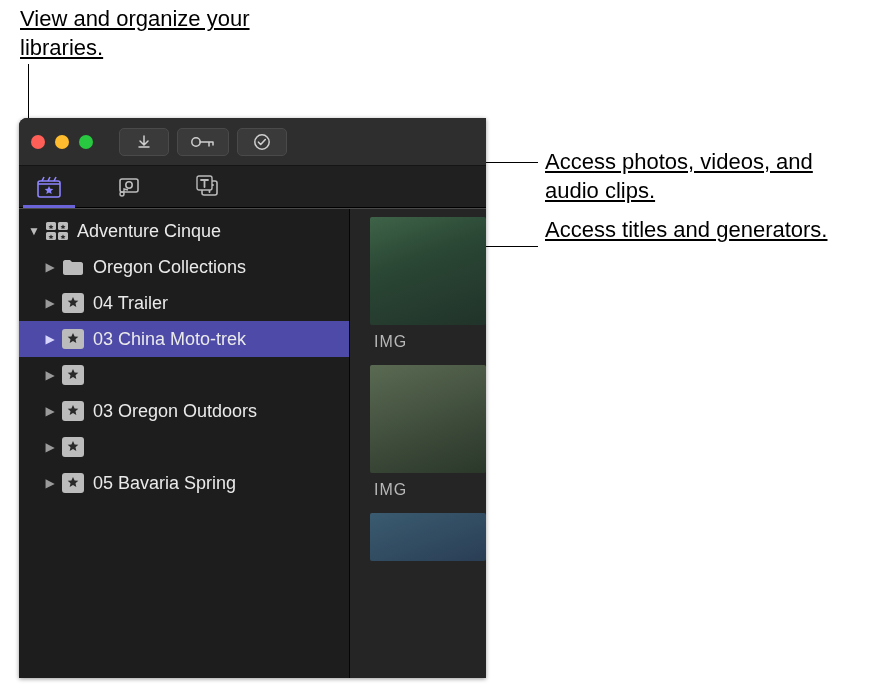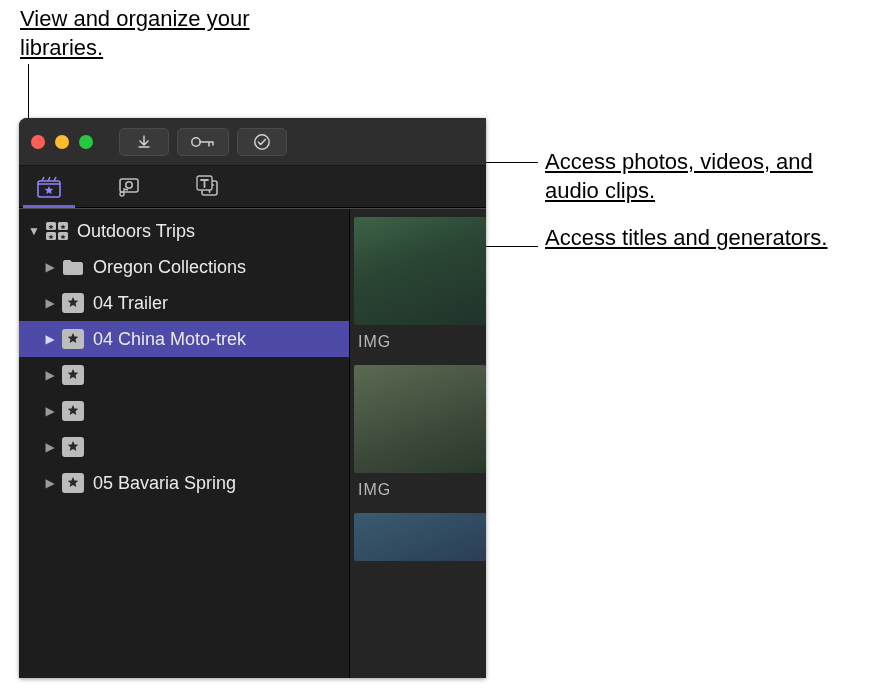--- a/index.html
+++ b/index.html
@@ -15,21 +15,21 @@
   
   .callout {
     position: absolute;
     font-size: 22px;
     color: #000;
     line-height: 1.3;
     text-decoration: underline;
   }
   .callout-top { left: 20px; top: 5px; width: 240px; }
   .callout-r1  { left: 545px; top: 148px; width: 300px; }
-  .callout-r2  { left: 545px; top: 224px; width: 300px; }
+  .callout-r2  { left: 545px; top: 216px; width: 300px; }
 
   
   .leader { position: absolute; background: #000; }
   .leader-top-v { left: 28px; top: 64px; width: 1px; height: 148px; }
   
   .leader-r1-up { left: 146px; top: 162px; width: 1px; height: 56px; } 
   .leader-r1-h  { left: 146px; top: 162px; height: 1px; width: 392px; }
   
   .leader-r2-down { left: 232px; top: 220px; width: 1px; height: 26px; }
   .leader-r2-h    { left: 232px; top: 246px; height: 1px; width: 306px; }
@@ -145,20 +145,21 @@
   .label { white-space:nowrap; }
 
   .thumbs {
     flex:1;
     background:#252525;
     border-left:1px solid #050505;
     display:flex;
     flex-direction:column;
     gap:4px;
     padding-top:8px;
+    padding-left:16px;
   }
   .thumb {
     height:108px;
     margin-left:4px;
     background: linear-gradient(160deg,#3e6348 0%, #2a4634 40%, #21332a 100%);
     border-radius:2px;
   }
   .thumb.t2 { background: linear-gradient(160deg,#5a6a52 0%, #3d4a3a 60%, #2a382a 100%); }
   .thumb.t3 { height:48px; background: linear-gradient(160deg,#3a5b70 0%, #2a3e54 100%); }
   .thlabel {
@@ -245,21 +246,21 @@
             <rect x="1" y="1" width="10" height="8" rx="1.5" fill="#bcbcbc"></rect>
             <rect x="13" y="1" width="10" height="8" rx="1.5" fill="#bcbcbc"></rect>
             <rect x="1" y="11" width="10" height="8" rx="1.5" fill="#bcbcbc"></rect>
             <rect x="13" y="11" width="10" height="8" rx="1.5" fill="#bcbcbc"></rect>
             <path d="M6 3.5l.8 1.6 1.7.2-1.3 1.1.4 1.7L6 7.2 4.4 8.1l.4-1.7L3.5 5.3l1.7-.2z" fill="#2a2a2a"></path>
             <path d="M18 3.5l.8 1.6 1.7.2-1.3 1.1.4 1.7L18 7.2l-1.6.9.4-1.7-1.3-1.1 1.7-.2z" fill="#2a2a2a"></path>
             <path d="M6 13.5l.8 1.6 1.7.2-1.3 1.1.4 1.7L6 17.2l-1.6.9.4-1.7-1.3-1.1 1.7-.2z" fill="#2a2a2a"></path>
             <path d="M18 13.5l.8 1.6 1.7.2-1.3 1.1.4 1.7-1.6-.9-1.6.9.4-1.7-1.3-1.1 1.7-.2z" fill="#2a2a2a"></path>
           </svg>
         </span>
-        <span class="label">Outdoors Trips</span>
+        <span class="label">Adventure Cinque</span>
       </div>
 
       <div class="row lv2">
         <span class="disclosure">▶</span>
         <span class="ic">
           <svg width="22" height="18" viewBox="0 0 22 18">
             <path d="M1 4c0-1 1-2 2-2h5l2 2h9c1 0 2 1 2 2v9c0 1-1 2-2 2H3c-1 0-2-1-2-2z" fill="#bcbcbc"></path>
           </svg>
         </span>
         <span class="label">Oregon Collections</span>
@@ -279,43 +280,44 @@
 
       <div class="row lv2 selected">
         <span class="disclosure" style="color:#d8d6ff">▶</span>
         <span class="ic">
           <span class="star-badge">
               <svg width="14" height="14" viewBox="0 0 14 14">
                 <path d="M7 1l1.6 3.4 3.7.4-2.8 2.5.8 3.7L7 9.1 3.7 11l.8-3.7L1.7 4.8l3.7-.4z" fill="#2a2a2a"></path>
               </svg>
             </span>
         </span>
-        <span class="label">04 China Moto-trek</span>
-      </div>
-
-      <div class="row lv2">
-        <span class="disclosure">▶</span>
-        <span class="ic">
-          <span class="star-badge">
-              <svg width="14" height="14" viewBox="0 0 14 14">
-                <path d="M7 1l1.6 3.4 3.7.4-2.8 2.5.8 3.7L7 9.1 3.7 11l.8-3.7L1.7 4.8l3.7-.4z" fill="#2a2a2a"></path>
-              </svg>
-            </span>
-        </span>
-      </div>
-
-      <div class="row lv2">
-        <span class="disclosure">▶</span>
-        <span class="ic">
-          <span class="star-badge">
-              <svg width="14" height="14" viewBox="0 0 14 14">
-                <path d="M7 1l1.6 3.4 3.7.4-2.8 2.5.8 3.7L7 9.1 3.7 11l.8-3.7L1.7 4.8l3.7-.4z" fill="#2a2a2a"></path>
-              </svg>
-            </span>
-        </span>
+        <span class="label">03 China Moto-trek</span>
+      </div>
+
+      <div class="row lv2">
+        <span class="disclosure">▶</span>
+        <span class="ic">
+          <span class="star-badge">
+              <svg width="14" height="14" viewBox="0 0 14 14">
+                <path d="M7 1l1.6 3.4 3.7.4-2.8 2.5.8 3.7L7 9.1 3.7 11l.8-3.7L1.7 4.8l3.7-.4z" fill="#2a2a2a"></path>
+              </svg>
+            </span>
+        </span>
+      </div>
+
+      <div class="row lv2">
+        <span class="disclosure">▶</span>
+        <span class="ic">
+          <span class="star-badge">
+              <svg width="14" height="14" viewBox="0 0 14 14">
+                <path d="M7 1l1.6 3.4 3.7.4-2.8 2.5.8 3.7L7 9.1 3.7 11l.8-3.7L1.7 4.8l3.7-.4z" fill="#2a2a2a"></path>
+              </svg>
+            </span>
+        </span>
+        <span class="label">03 Oregon Outdoors</span>
       </div>
 
       <div class="row lv2">
         <span class="disclosure">▶</span>
         <span class="ic">
           <span class="star-badge">
               <svg width="14" height="14" viewBox="0 0 14 14">
                 <path d="M7 1l1.6 3.4 3.7.4-2.8 2.5.8 3.7L7 9.1 3.7 11l.8-3.7L1.7 4.8l3.7-.4z" fill="#2a2a2a"></path>
               </svg>
             </span>

